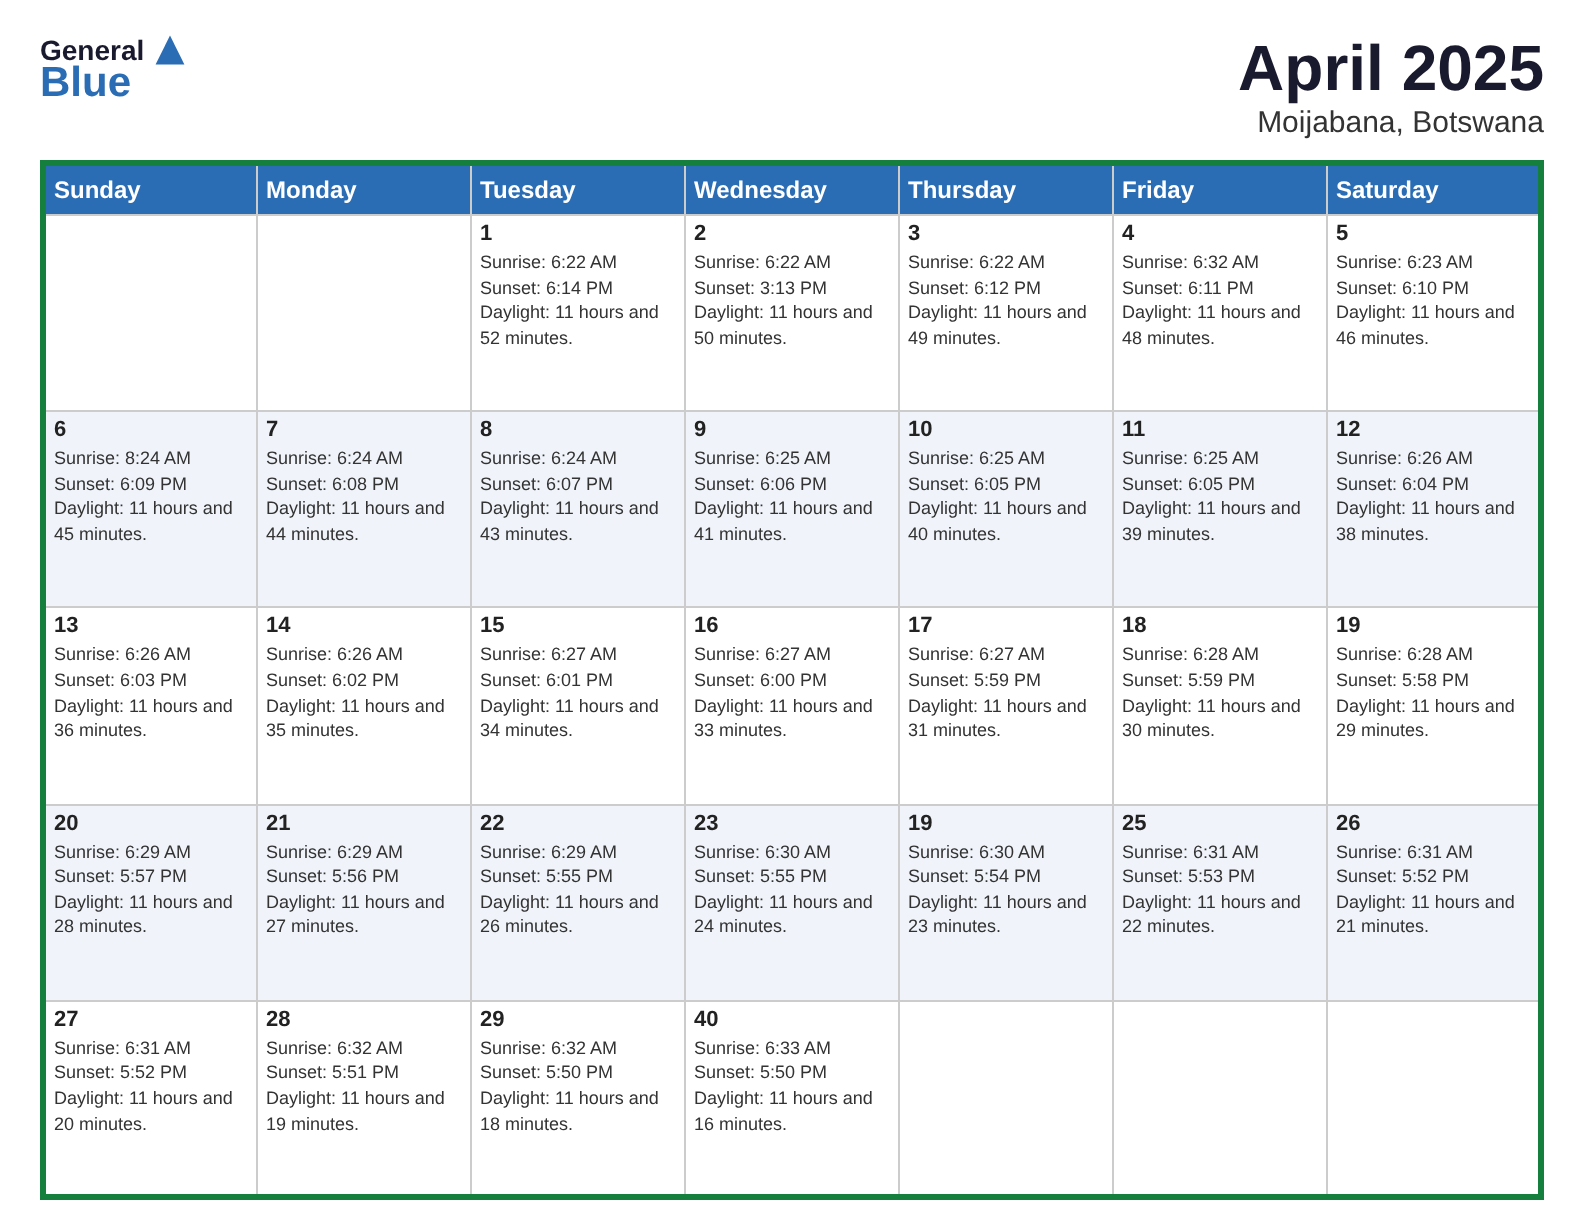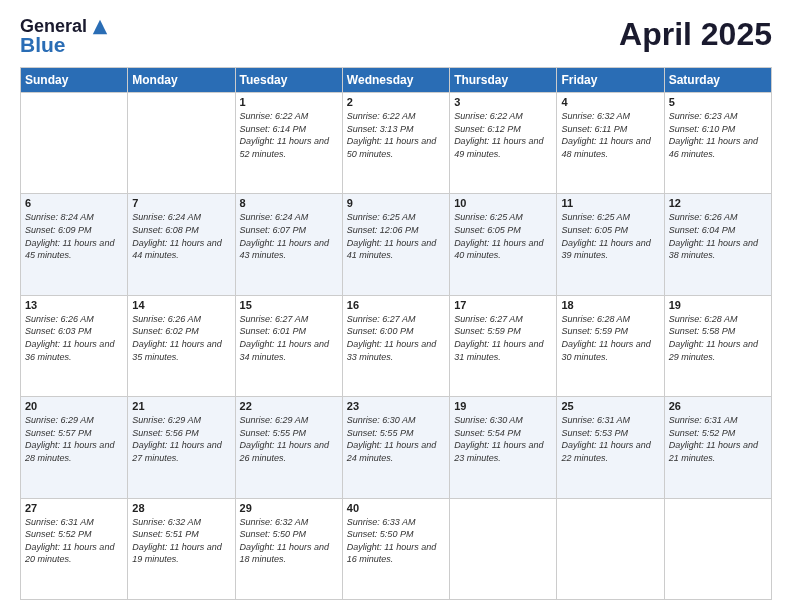--- a/index.html
+++ b/index.html
@@ -27,21 +27,21 @@
       display: flex;
       flex-direction: column;
       align-items: flex-start;
     }
     .logo-text {
       display: flex;
       align-items: center;
       gap: 2px;
     }
     .logo-general {
-      font-size: 18px;
+      font-size: 14px;
       font-weight: bold;
       color: #1a1a2e;
     }
     .logo-blue {
       font-size: 21px;
       font-weight: bold;
       color: #2a6db5;
     }
     .logo-icon {
       width: 18px;
@@ -55,21 +55,21 @@
       font-size: 32px;
       font-weight: bold;
       color: #1a1a2e;
     }
     .title-location {
       font-size: 15px;
       color: #333;
     }
     .calendar {
       flex: 1;
-      border: 1px solid #15803d;
+      border: 3px solid #15803d;
       border-collapse: collapse;
       width: 100%;
       table-layout: fixed;
     }
     .calendar th {
       background-color: #2a6db5;
       color: #fff;
       font-size: 12px;
       font-weight: bold;
       padding: 5px 4px;
@@ -87,21 +87,20 @@
     .day-num {
       font-weight: bold;
       font-size: 11px;
       display: block;
       margin-bottom: 2px;
     }
     .day-info {
       font-size: 9px;
       color: #333;
       line-height: 1.4;
-      font-style: italic;
     }
     .empty-cell {
       background: #f9f9f9;
     }
     tr:nth-child(even) td {
       background: #f0f4fa;
     }
     tr:nth-child(odd) td {
       background: #fff;
     }
@@ -118,20 +117,21 @@
       <div class="logo-text">
         <span class="logo-general">General</span>
         <svg class="logo-icon" viewBox="0 0 20 20">
           <polygon points="10,2 18,18 2,18" fill="#2a6db5"></polygon>
         </svg>
       </div>
       <span class="logo-blue" style="margin-top:-4px;">Blue</span>
     </div>
     <div class="title-area">
       <div class="title-month">April 2025</div>
+      <div class="title-location">Moijabana, Botswana</div>
     </div>
   </div>
 
   <table class="calendar">
     <thead>
       <tr>
         <th>Sunday</th>
         <th>Monday</th>
         <th>Tuesday</th>
         <th>Wednesday</th>
@@ -190,21 +190,21 @@
           </td>
           <td>
             <span class="day-num">8</span>
             <div class="day-info">Sunrise: 6:24 AM
 Sunset: 6:07 PM
 Daylight: 11 hours and 43 minutes.</div>
           </td>
           <td>
             <span class="day-num">9</span>
             <div class="day-info">Sunrise: 6:25 AM
-Sunset: 12:06 PM
+Sunset: 6:06 PM
 Daylight: 11 hours and 41 minutes.</div>
           </td>
           <td>
             <span class="day-num">10</span>
             <div class="day-info">Sunrise: 6:25 AM
 Sunset: 6:05 PM
 Daylight: 11 hours and 40 minutes.</div>
           </td>
           <td>
             <span class="day-num">11</span>

